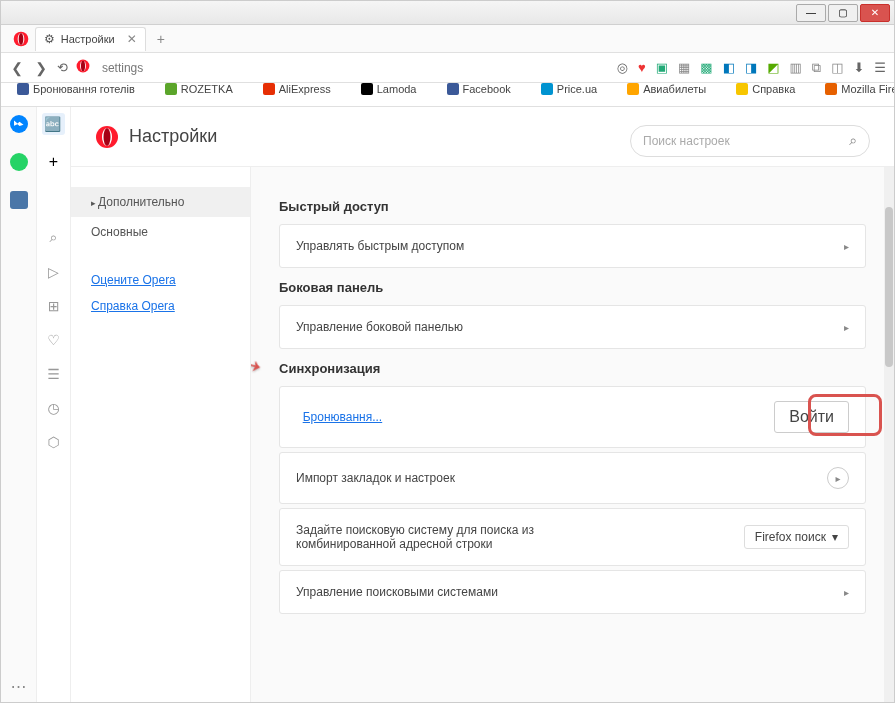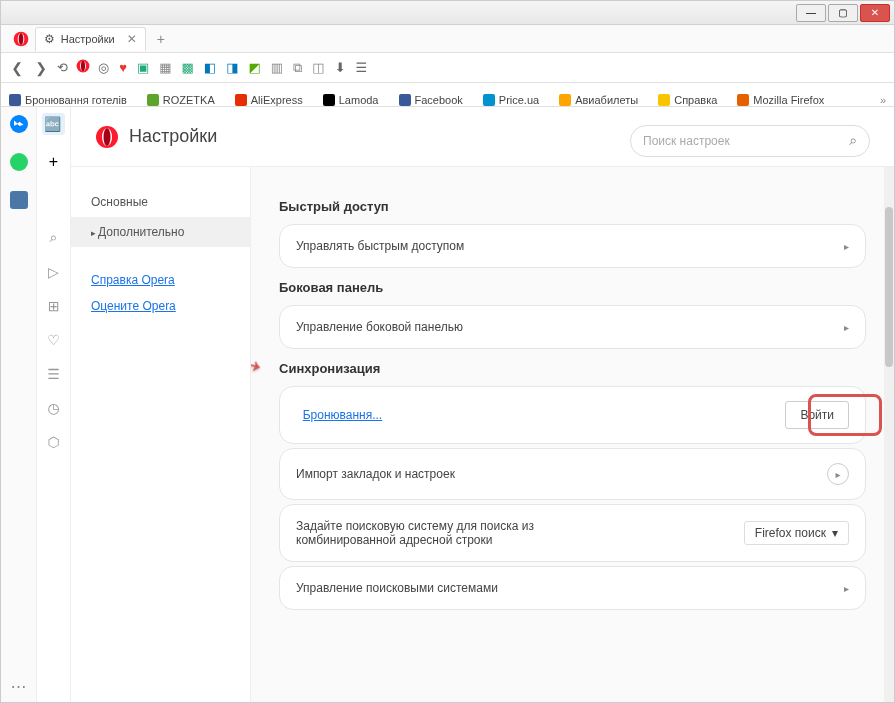--- a/index.html
+++ b/index.html
@@ -22,21 +22,21 @@
 
 .toolbar { height: 30px; display: flex; align-items: center; padding: 0 8px; gap: 8px; border-bottom: 1px solid #e0e0e0; }
 .nav-arrow { font-size: 14px; color: #666; width: 16px; text-align: center; }
 .reload { font-size: 13px; color: #666; }
 .addr-icon svg { width: 14px; height: 14px; }
 .addr { flex: 1; font-size: 12px; color: #777; padding-left: 4px; }
 .tool-icons { display: flex; gap: 10px; align-items: center; }
 .tool-icons span { font-size: 13px; color: #666; }
 
 
-.bookmarks { height: 24px; display: flex; align-items: flex-end; padding: 0 8px; gap: 20px; border-bottom: 1px solid #e0e0e0; font-size: 11px; color: #444; overflow: hidden; }
+.bookmarks { height: 24px; display: flex; align-items: flex-start; padding: 0 16px; gap: 30px; border-bottom: 1px solid #e0e0e0; font-size: 11px; color: #444; overflow: hidden; }
 .bm { display: flex; align-items: center; gap: 4px; white-space: nowrap; }
 .bm-icon { width: 12px; height: 12px; display: inline-block; border-radius: 2px; }
 .chev-right { margin-left: auto; color: #888; font-size: 11px; }
 
 
 .main { display: flex; height: calc(703px - 24px - 28px - 30px - 24px); }
 .side-strip { width: 36px; background: #fafafa; border-right: 1px solid #eee; display: flex; flex-direction: column; align-items: center; padding-top: 8px; gap: 20px; position: relative; }
 .side-strip .dots { position: absolute; bottom: 8px; font-size: 16px; color: #888; }
 .msg-icon { width: 18px; height: 18px; border-radius: 50%; background: #0084ff; position: relative; }
 .msg-icon::after { content:""; position:absolute; width:10px; height:6px; background:#fff; top:5px; left:4px; clip-path: polygon(0 0, 40% 60%, 60% 30%, 100% 80%, 60% 100%, 40% 70%, 0 100%); }
@@ -58,25 +58,25 @@
 .settings-body { position: absolute; top: 60px; left: 0; right: 0; bottom: 0; display: flex; }
 .side-nav { width: 180px; background: #fff; border-right: 1px solid #eee; padding: 20px 0; font-size: 12px; }
 .side-nav .nav-item { padding: 8px 20px; color: #555; }
 .side-nav .nav-item.active { background: #f0f0f0; font-weight: 500; }
 .side-nav .nav-item.active::before { content: "▸ "; font-size: 9px; }
 .side-nav .nav-link { display: block; padding: 6px 20px; color: #1a73e8; text-decoration: underline; font-size: 12px; }
 .side-nav .spacer { height: 20px; }
 
 .settings-panel { flex: 1; padding: 20px 28px; overflow-y: auto; position: relative; }
 .section-title { font-size: 13px; font-weight: 600; color: #333; margin: 12px 0 10px; }
-.row { background: #fff; border: 1px solid #e5e5e5; border-radius: 14px; padding: 14px 16px; font-size: 12px; color: #444; display: flex; align-items: center; margin-bottom: 4px; }
+.row { background: #fff; border: 1px solid #e5e5e5; border-radius: 3px; padding: 14px 16px; font-size: 12px; color: #444; display: flex; align-items: center; margin-bottom: 4px; }
 .row .arrow { margin-left: auto; color: #888; font-size: 10px; }
 .row .circ { margin-left:auto; width:22px; height:22px; border:1px solid #ccc; border-radius:50%; display:flex; align-items:center; justify-content:center; font-size:10px; color:#888; }
 .row .link { color: #1a73e8; text-decoration: underline; }
-.row .pill-btn { margin-left: 10px; padding: 6px 14px; border: 1px solid #ccc; border-radius: 3px; font-size: 12px; color: #444; background: #fff; }
+.row .pill-btn { margin-left: 10px; padding: 6px 14px; border: 1px solid #ccc; border-radius: 3px; font-size: 16px; color: #444; background: #fff; }
 .row .select { margin-left:auto; padding: 4px 10px; border:1px solid #ddd; border-radius:3px; font-size:12px; display:flex; align-items:center; gap:6px; }
 
 .highlight-box { position: absolute; border: 3px solid #d9534f; border-radius: 8px; pointer-events: none; }
 .arrow-annot { position: absolute; font-size: 38px; color: #d9534f; transform: rotate(15deg); pointer-events:none; filter: drop-shadow(0 1px 1px rgba(0,0,0,.3)); }
 .scrollbar { position:absolute; right:0; top:60px; bottom:0; width:10px; background:#f0f0f0; }
 .scroll-thumb { position:absolute; right:1px; width:8px; background:#c8c8c8; border-radius:4px; top:40px; height:160px;}
 </style>
 </head>
 <body>
 
@@ -104,20 +104,21 @@
 
 <div class="toolbar">
   <span class="nav-arrow">❮</span>
   <span class="nav-arrow">❯</span>
   <span class="reload">⟲</span>
   <span class="addr-icon"><svg viewBox="0 0 24 24">
         <ellipse cx="12" cy="12" rx="11" ry="11" fill="#ff1b2d"></ellipse>
         <ellipse cx="12" cy="12" rx="5" ry="9" fill="#fff"></ellipse>
         <ellipse cx="12" cy="12" rx="3.5" ry="9" fill="#a70014"></ellipse>
       </svg></span>
+  <span class="addr">settings</span>
   <div class="tool-icons">
     <span>◎</span>
     <span style="color:#e33">♥</span>
     <span style="color:#2a7">▣</span>
     <span style="color:#888">▦</span>
     <span style="color:#2a7">▩</span>
     <span style="color:#07b">◧</span>
     <span style="color:#07b">◨</span>
     <span style="color:#5a0">◩</span>
     <span style="color:#888">▥</span>
@@ -196,25 +197,25 @@
         </svg>
       <span class="settings-title">Настройки</span>
       <div class="search-box">
         <span>Поиск настроек</span>
         <span class="sicon2">⌕</span>
       </div>
     </div>
 
     <div class="settings-body">
       <div class="side-nav">
+        <div class="nav-item active">Дополнительно</div>
         <div class="nav-item">Основные</div>
-        <div class="nav-item active">Дополнительно</div>
         <div class="spacer"></div>
+        <a class="nav-link">Оцените Opera</a>
         <a class="nav-link">Справка Opera</a>
-        <a class="nav-link">Оцените Opera</a>
       </div>
 
       <div class="settings-panel">
         <div class="section-title">Быстрый доступ</div>
         <div class="row">
           <span>Управлять быстрым доступом</span>
           <span class="arrow">▸</span>
         </div>
 
         <div class="section-title">Боковая панель</div>

